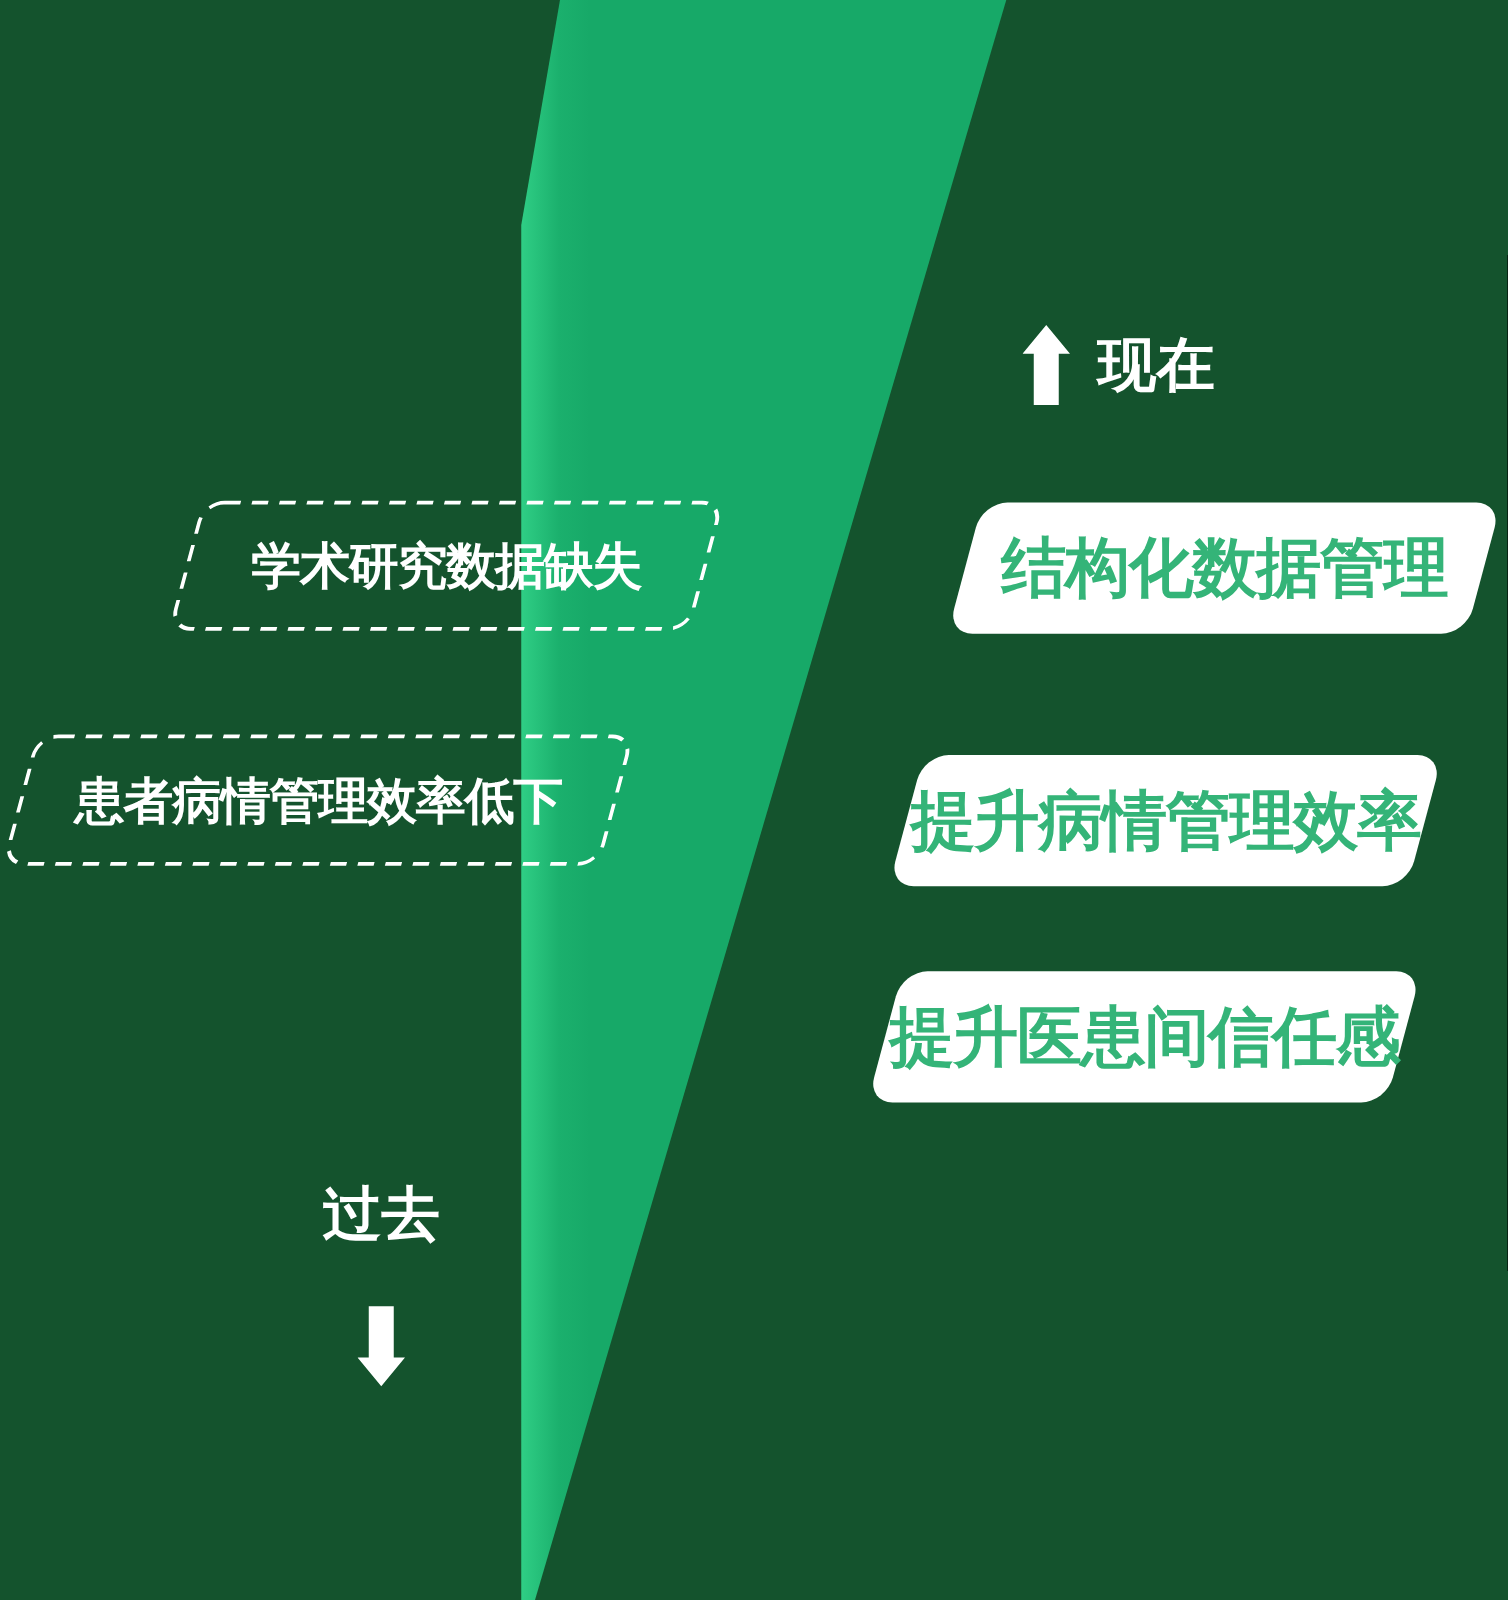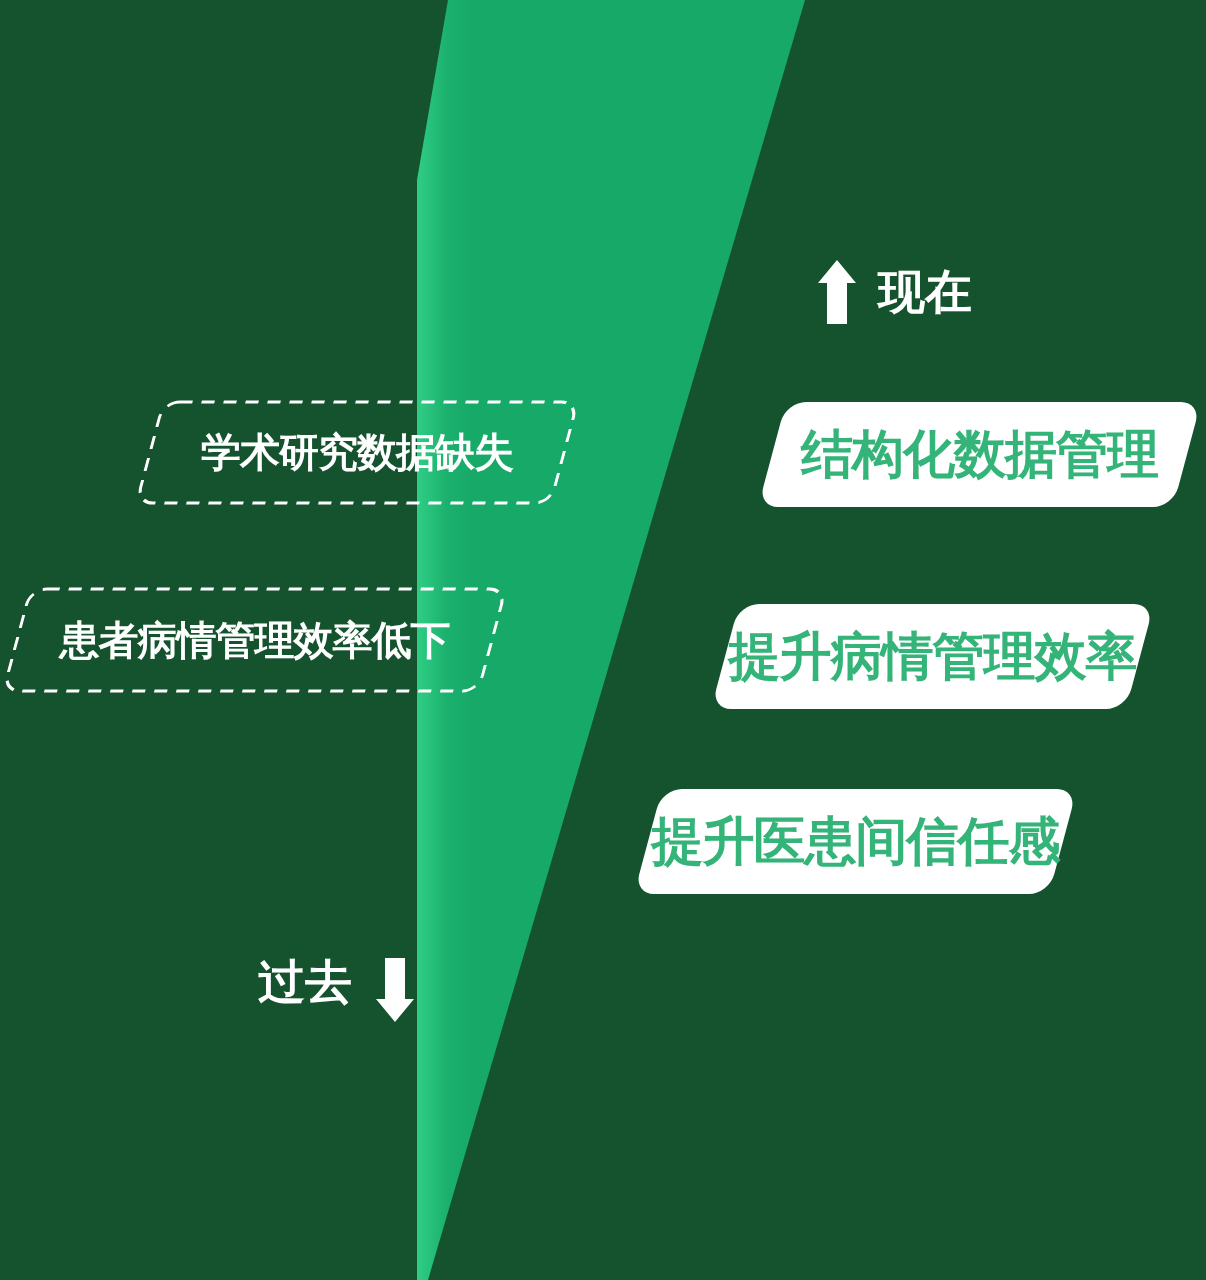--- a/index.html
+++ b/index.html
@@ -77,31 +77,32 @@
   }
   .indicator-now {
     left: 818px;
     top: 258px;
     gap: 22px;
   }
   .indicator-past {
     left: 258px;
     top: 940px;
     gap: 24px;
+    flex-direction: column;
   }
   .indicator-past .arrow {
     margin-top: 16px;
   }
   
   .past-box-1 { left: 148px; top: 400px; width: 418px; height: 105px; }
   .past-box-2 { left: 15px;  top: 587px; width: 479px; height: 106px; }
   .past-box-3 { left: 86px;  top: 775px; width: 355px; height: 103px; }
   .now-box-1  { left: 772px; top: 402px; width: 415px; height: 105px; }
   .now-box-2  { left: 725px; top: 604px; width: 415px; height: 105px; }
-  .now-box-3  { left: 648px; top: 777px; width: 415px; height: 105px; margin-top: 12px; }
+  .now-box-3  { left: 708px; top: 777px; width: 415px; height: 105px; }
 </style>
 </head>
 <body>
 
 <div class="stage">
 
   <svg class="wedge-svg" width="1206" height="1280" viewBox="0 0 1206 1280">
     <defs>
       <linearGradient id="wedgeGrad" gradientUnits="userSpaceOnUse" x1="417" y1="0" x2="472" y2="0">
         <stop offset="0" stop-color="#2FCE85"></stop>

